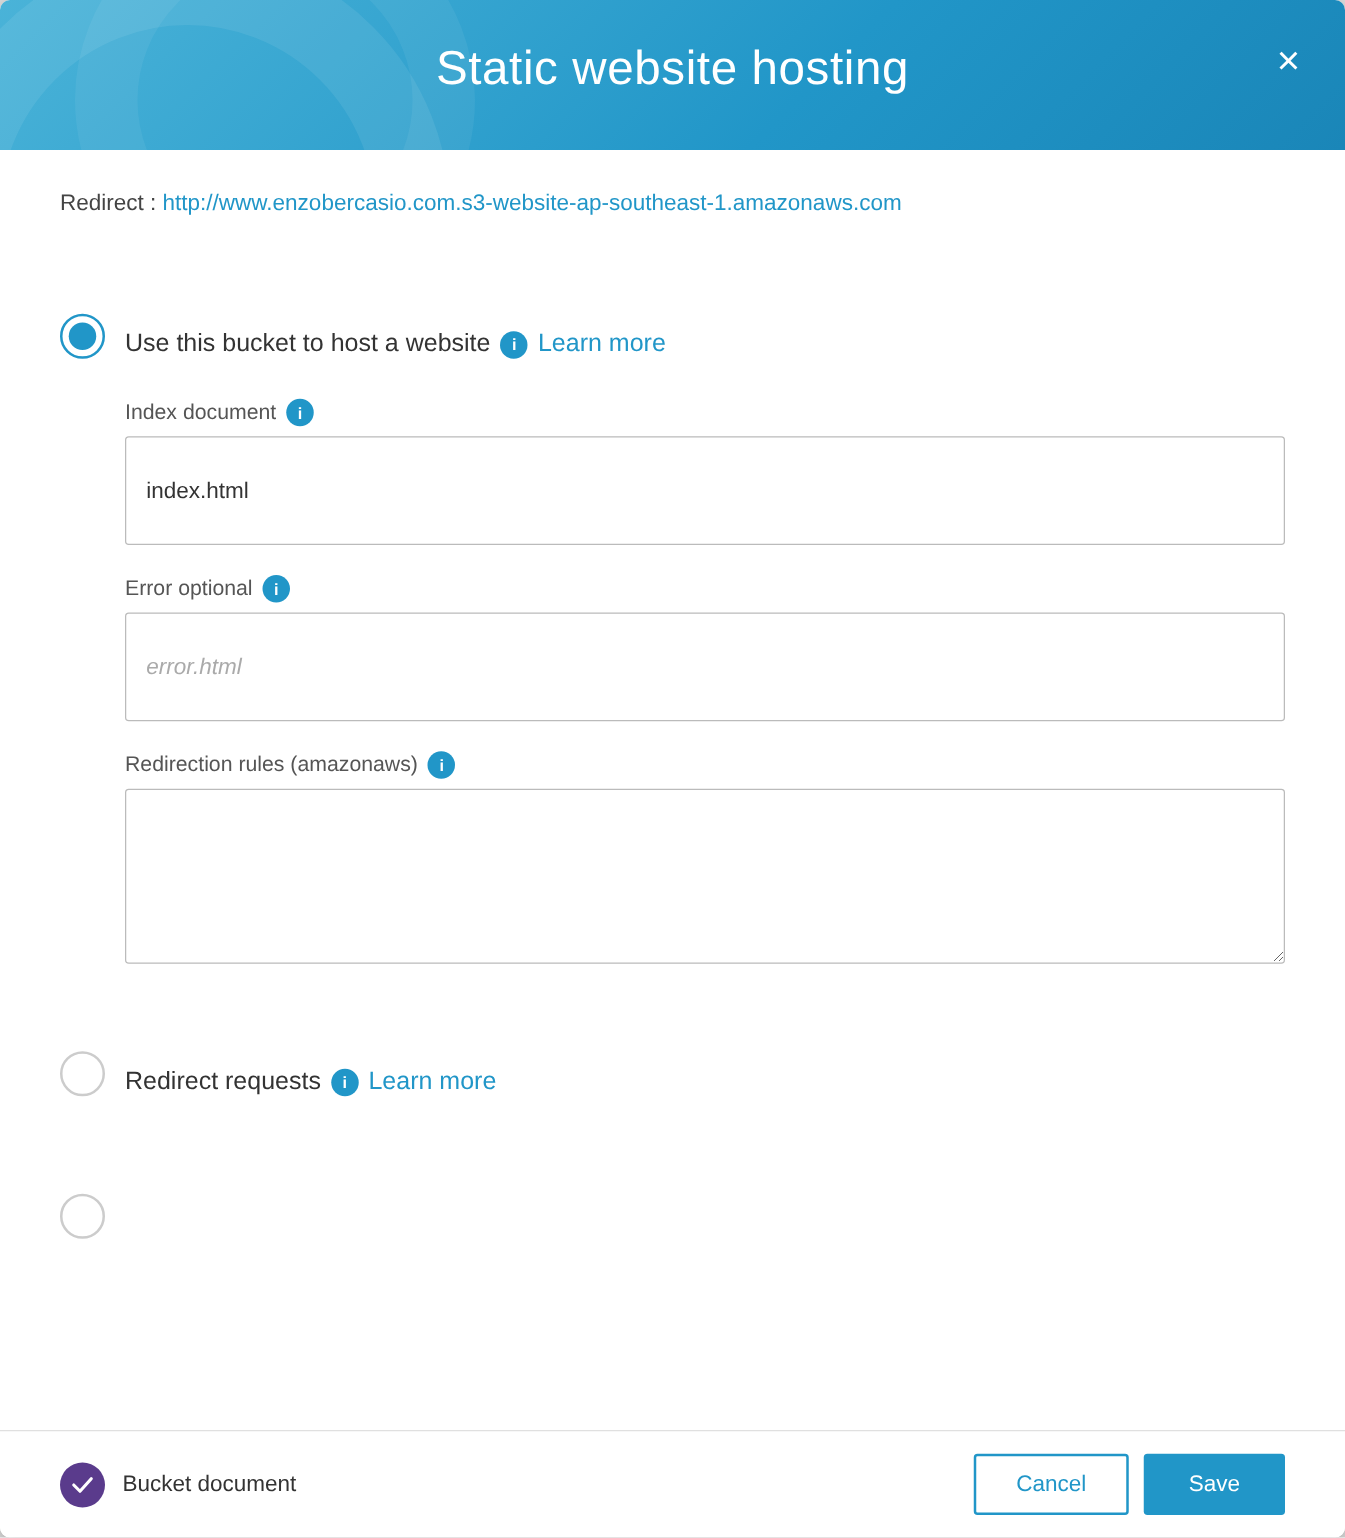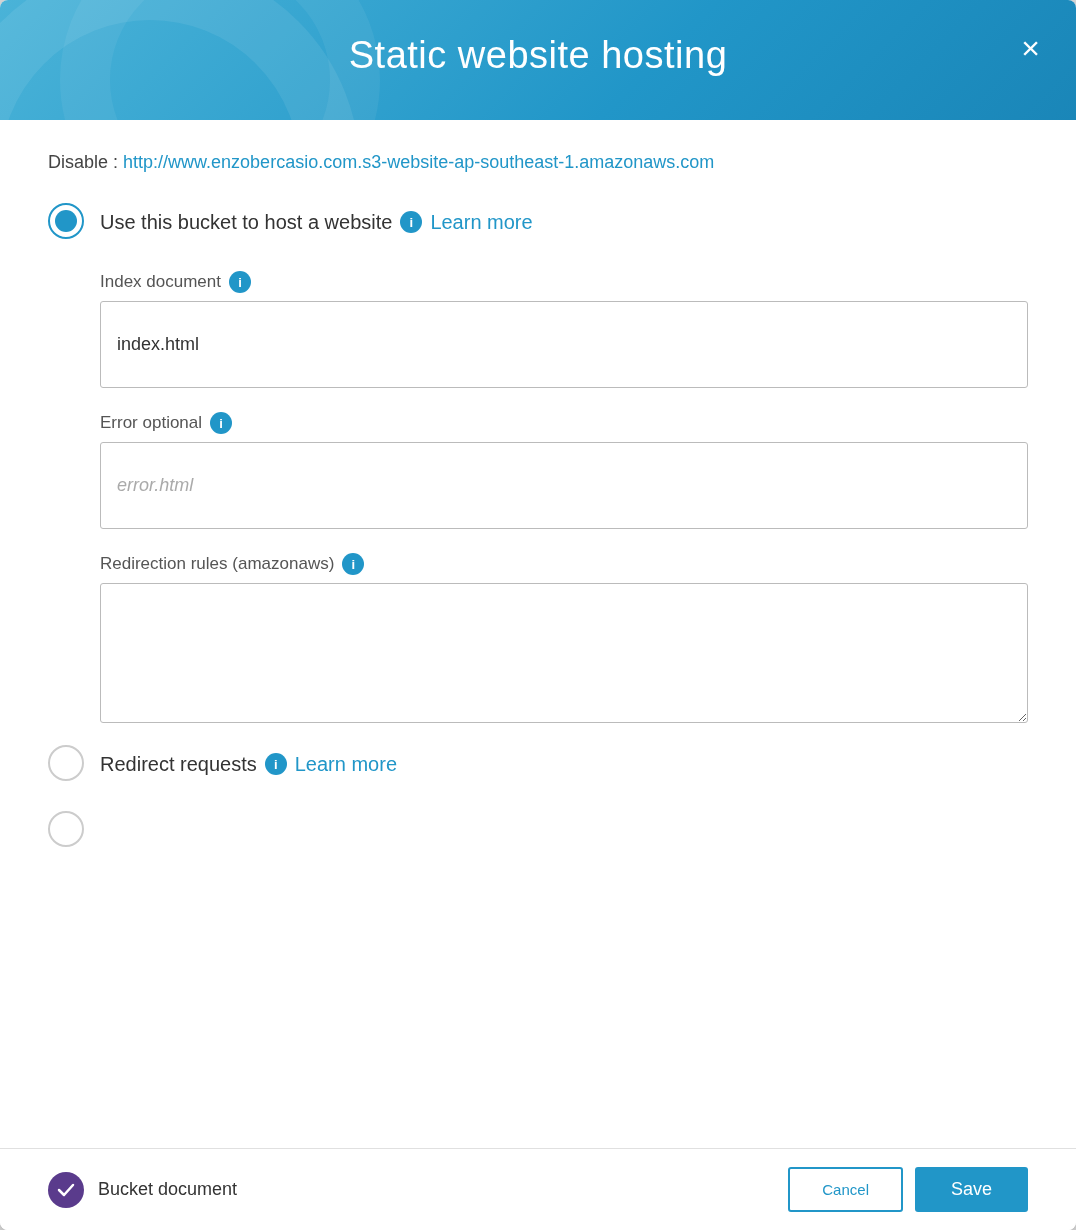--- a/index.html
+++ b/index.html
@@ -99,23 +99,24 @@
 
     .endpoint-link {
       color: #2196c8;
       text-decoration: none;
       font-size: 18px;
     }
 
     
     .radio-option {
       display: flex;
-      align-items: center;
+      align-items: flex-end;
       margin-bottom: 20px;
       gap: 16px;
+      margin-top: 48px;
     }
 
     .radio-circle {
       width: 36px;
       height: 36px;
       border-radius: 50%;
       border: 2px solid #ccc;
       display: flex;
       align-items: center;
       justify-content: center;
@@ -248,21 +249,21 @@
       font-weight: 500;
     }
 
     .footer-buttons {
       display: flex;
       gap: 12px;
     }
 
     .btn-cancel {
       padding: 12px 32px;
-      font-size: 15px;
+      font-size: 18px;
       border: 2px solid #2196c8;
       color: #2196c8;
       background: #fff;
       border-radius: 3px;
       cursor: pointer;
       font-weight: 500;
     }
 
     .btn-save {
       padding: 12px 36px;
@@ -285,21 +286,21 @@
 <div class="modal">
 
   <div class="modal-header">
     <h1 class="modal-title">Static website hosting</h1>
     <button class="close-btn">×</button>
   </div>
 
   <div class="modal-body">
 
     <div class="endpoint-row">
-      <span>Disable :</span>
+      <span>Redirect :</span>
       <a class="endpoint-link" href="#">http://www.enzobercasio.com.s3-website-ap-southeast-1.amazonaws.com</a>
     </div>
 
     <div class="radio-section">
       <div class="radio-option">
         <div class="radio-circle selected">
           <div class="radio-inner"></div>
         </div>
         <div class="radio-label">
           <span>Use this bucket to host a website</span>

